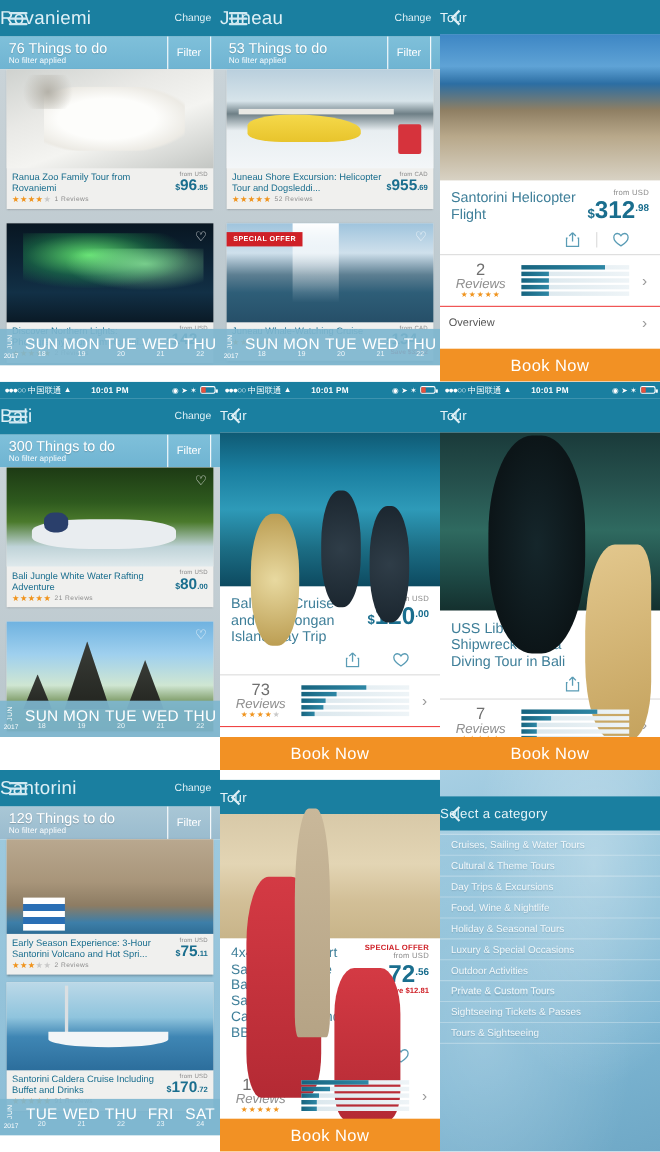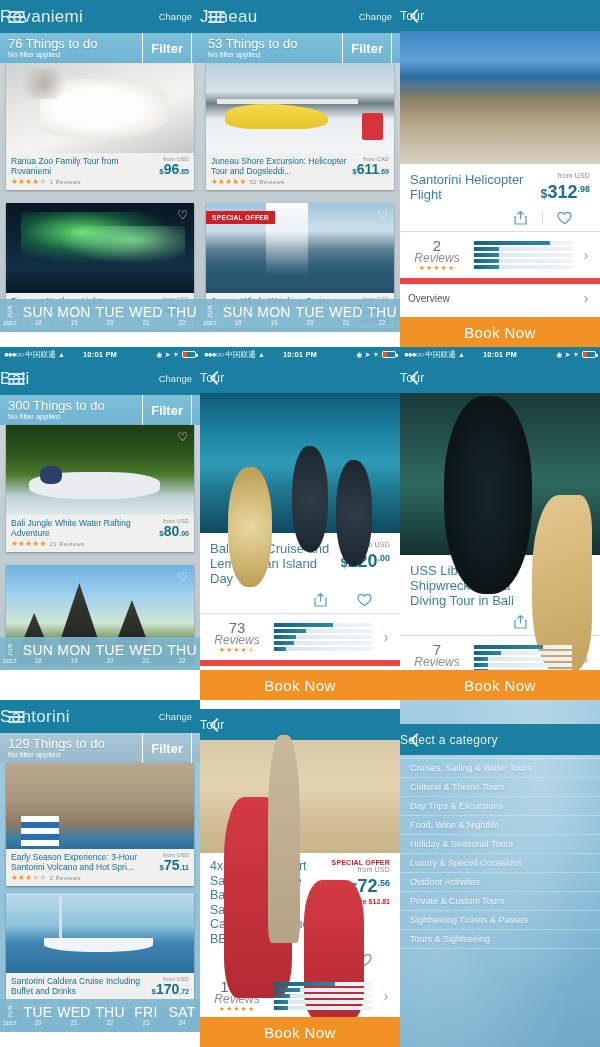--- a/index.html
+++ b/index.html
@@ -35,21 +35,21 @@
 
   
   .tabstrip { height:22px; background:#2c90b2; display:flex; align-items:stretch; font-size:7.5px; color:#cfe9f3; letter-spacing:.4px; }
   .tabstrip div { display:flex; align-items:center; justify-content:center; padding:0 7px; }
   .tabstrip div.active { background:#1a7fa0; color:#fff; font-weight:bold; }
 
   
   .thingsbar { height:30px; background:linear-gradient(#7fc0da,#6fb4d2); display:flex; align-items:center; padding:0 8px; color:#fff; }
   .tb-main { font-size:13px; line-height:13px; text-shadow:0 1px 1px rgba(0,0,0,.18);}
   .tb-sub { font-size:7.5px; line-height:9px; opacity:.92; }
-  .filter-btn { margin-left:auto; border:1px solid #fff; border-radius:4px; font-size:13px; padding:20px 8px; color:#fff;font-weight:bold; }
+  .filter-btn { margin-left:auto; border:1px solid #fff; border-radius:4px; font-size:10px; padding:20px 8px; color:#fff; }
 
   
   .listbody { position:relative; background:#cfd9de; height:calc(100% - 78px); }
   .card { position:absolute; left:6px; right:6px; background:#f0f0ee; box-shadow:0 1px 2px rgba(0,0,0,.35); }
   .card-img { height:90px; background-size:cover; background-position:center; position:relative; }
   .heart { position:absolute; right:6px; top:6px; font-size:12px; color:rgba(255,255,255,.9); line-height:1; }
   .special-tag { position:absolute; left:0; top:8px; background:#cf2027; color:#fff; font-size:6.5px; font-weight:bold; padding:3px 6px; letter-spacing:.4px; }
   .card-info { padding:3px 5px 4px; display:flex; }
   .ci-left { flex:1; min-width:0; }
   .ci-title { font-size:8.5px; color:#1a6e8e; line-height:10px; }
@@ -76,37 +76,37 @@
 
   
   .hero { height:133px; background-size:cover; background-position:center; }
   .detail-head { padding:8px 10px 4px; display:flex; }
   .dh-title { flex:1; font-size:13px; color:#3f7f99; line-height:15px; padding-right:6px; }
   .dh-right { text-align:right; white-space:nowrap; }
   .dh-right .sp { font-size:7px; color:#cf2027; font-weight:bold; letter-spacing:.2px;}
   .dh-right .from { font-size:7px; color:#8a8a8a; }
   .dh-price { color:#1a6e8e; font-weight:bold; line-height:20px; }
   .dh-price .cur { font-size:12px; }
-  .dh-price .main { font-size:18px; }
+  .dh-price .main { font-size:22px; }
   .dh-price .cents { font-size:9px; vertical-align:super; }
   .dh-right .save { font-size:7px; }
   .actions { display:flex; justify-content:flex-end; align-items:center; padding:2px 14px 6px; gap:0; }
   .act { width:44px; text-align:center; color:#5a9cb5; }
   .act svg { display:block; margin:0 auto; }
   .act.div { border-left:1px solid #dadada; }
   .reviews-row { border-top:1px solid #dcdcdc; display:flex; align-items:center; padding:6px 8px; }
   .rv-left { width:58px; text-align:center; }
   .rv-num { font-size:15px; color:#6f6f6f; line-height:15px; }
   .rv-lab { font-size:12px; color:#8e8e8e; line-height:11px;font-style:italic; }
   .rv-stars { font-size:7px; color:#f0941e; letter-spacing:1px; }
   .bars { flex:1; padding:0 8px; display:flex; flex-direction:column; gap:2px; }
   .bar { height:4px; background:linear-gradient(90deg,#d9e6ec,#eef4f7); position:relative; }
   .bar i { position:absolute; left:0; top:0; bottom:0; background:linear-gradient(90deg,#17647f,#2e87a5); }
   .chev { color:#9a9a9a; font-size:14px; width:12px; text-align:center; }
-  .overview-row { border-top:6px solid #ef4444; display:flex; align-items:center; padding:6px 8px; }
+  .overview-row { border-top:1px solid #ef4444; display:flex; align-items:center; padding:6px 8px; }
   .ov-label { flex:1; font-size:10px; color:#555; }
   .ov-text { padding:3px 8px 0; font-size:9.5px; color:#555; line-height:12px; }
   .booknow { position:absolute; left:0; right:0; bottom:0; height:30px; background:#f29124; color:#fff; display:flex; align-items:center; justify-content:center; font-size:15px; font-weight:300; letter-spacing:.4px; }
 
   
   .catbg { position:absolute; top:0; left:0; right:0; bottom:0;
     background:
       radial-gradient(ellipse at 70% 25%, rgba(255,255,255,.35), transparent 55%),
       radial-gradient(ellipse at 20% 70%, rgba(255,255,255,.22), transparent 60%),
       linear-gradient(160deg,#a8cfe3 0%,#8bbfd8 35%,#7cb5d2 70%,#6fa8c6 100%);
@@ -236,21 +236,21 @@
         <div class="card-info">
           <div class="ci-left">
             <div class="ci-title">Juneau Shore Excursion: Helicopter Tour and Dogsleddi...</div>
             <div class="stars">
               <span>★★★★★</span>
               <span class="rev">52 Reviews</span>
             </div>
           </div>
           <div class="ci-right">
             <div class="from">from CAD</div>
-            <div class="price"><span class="cur">$</span><span class="main">611</span><span class="cents">.69</span></div>
+            <div class="price"><span class="cur">$</span><span class="main">955</span><span class="cents">.69</span></div>
           </div>
         </div>
       </div>
       <div class="card" style="top:140px;">
         <div class="card-img" style="background:linear-gradient(180deg,#9fc4dd 0%,#cfe0ec 30%,#5d7f92 52%,#2e5e78 70%,#264f68 100%);">
           <div style="position:absolute;left:32%;top:0;width:22%;height:80%;background:linear-gradient(#ffffff,rgba(255,255,255,0));"></div>
           <div class="special-tag">SPECIAL OFFER</div>
           <div class="heart">♡</div>
         </div>
         <div class="card-info">

